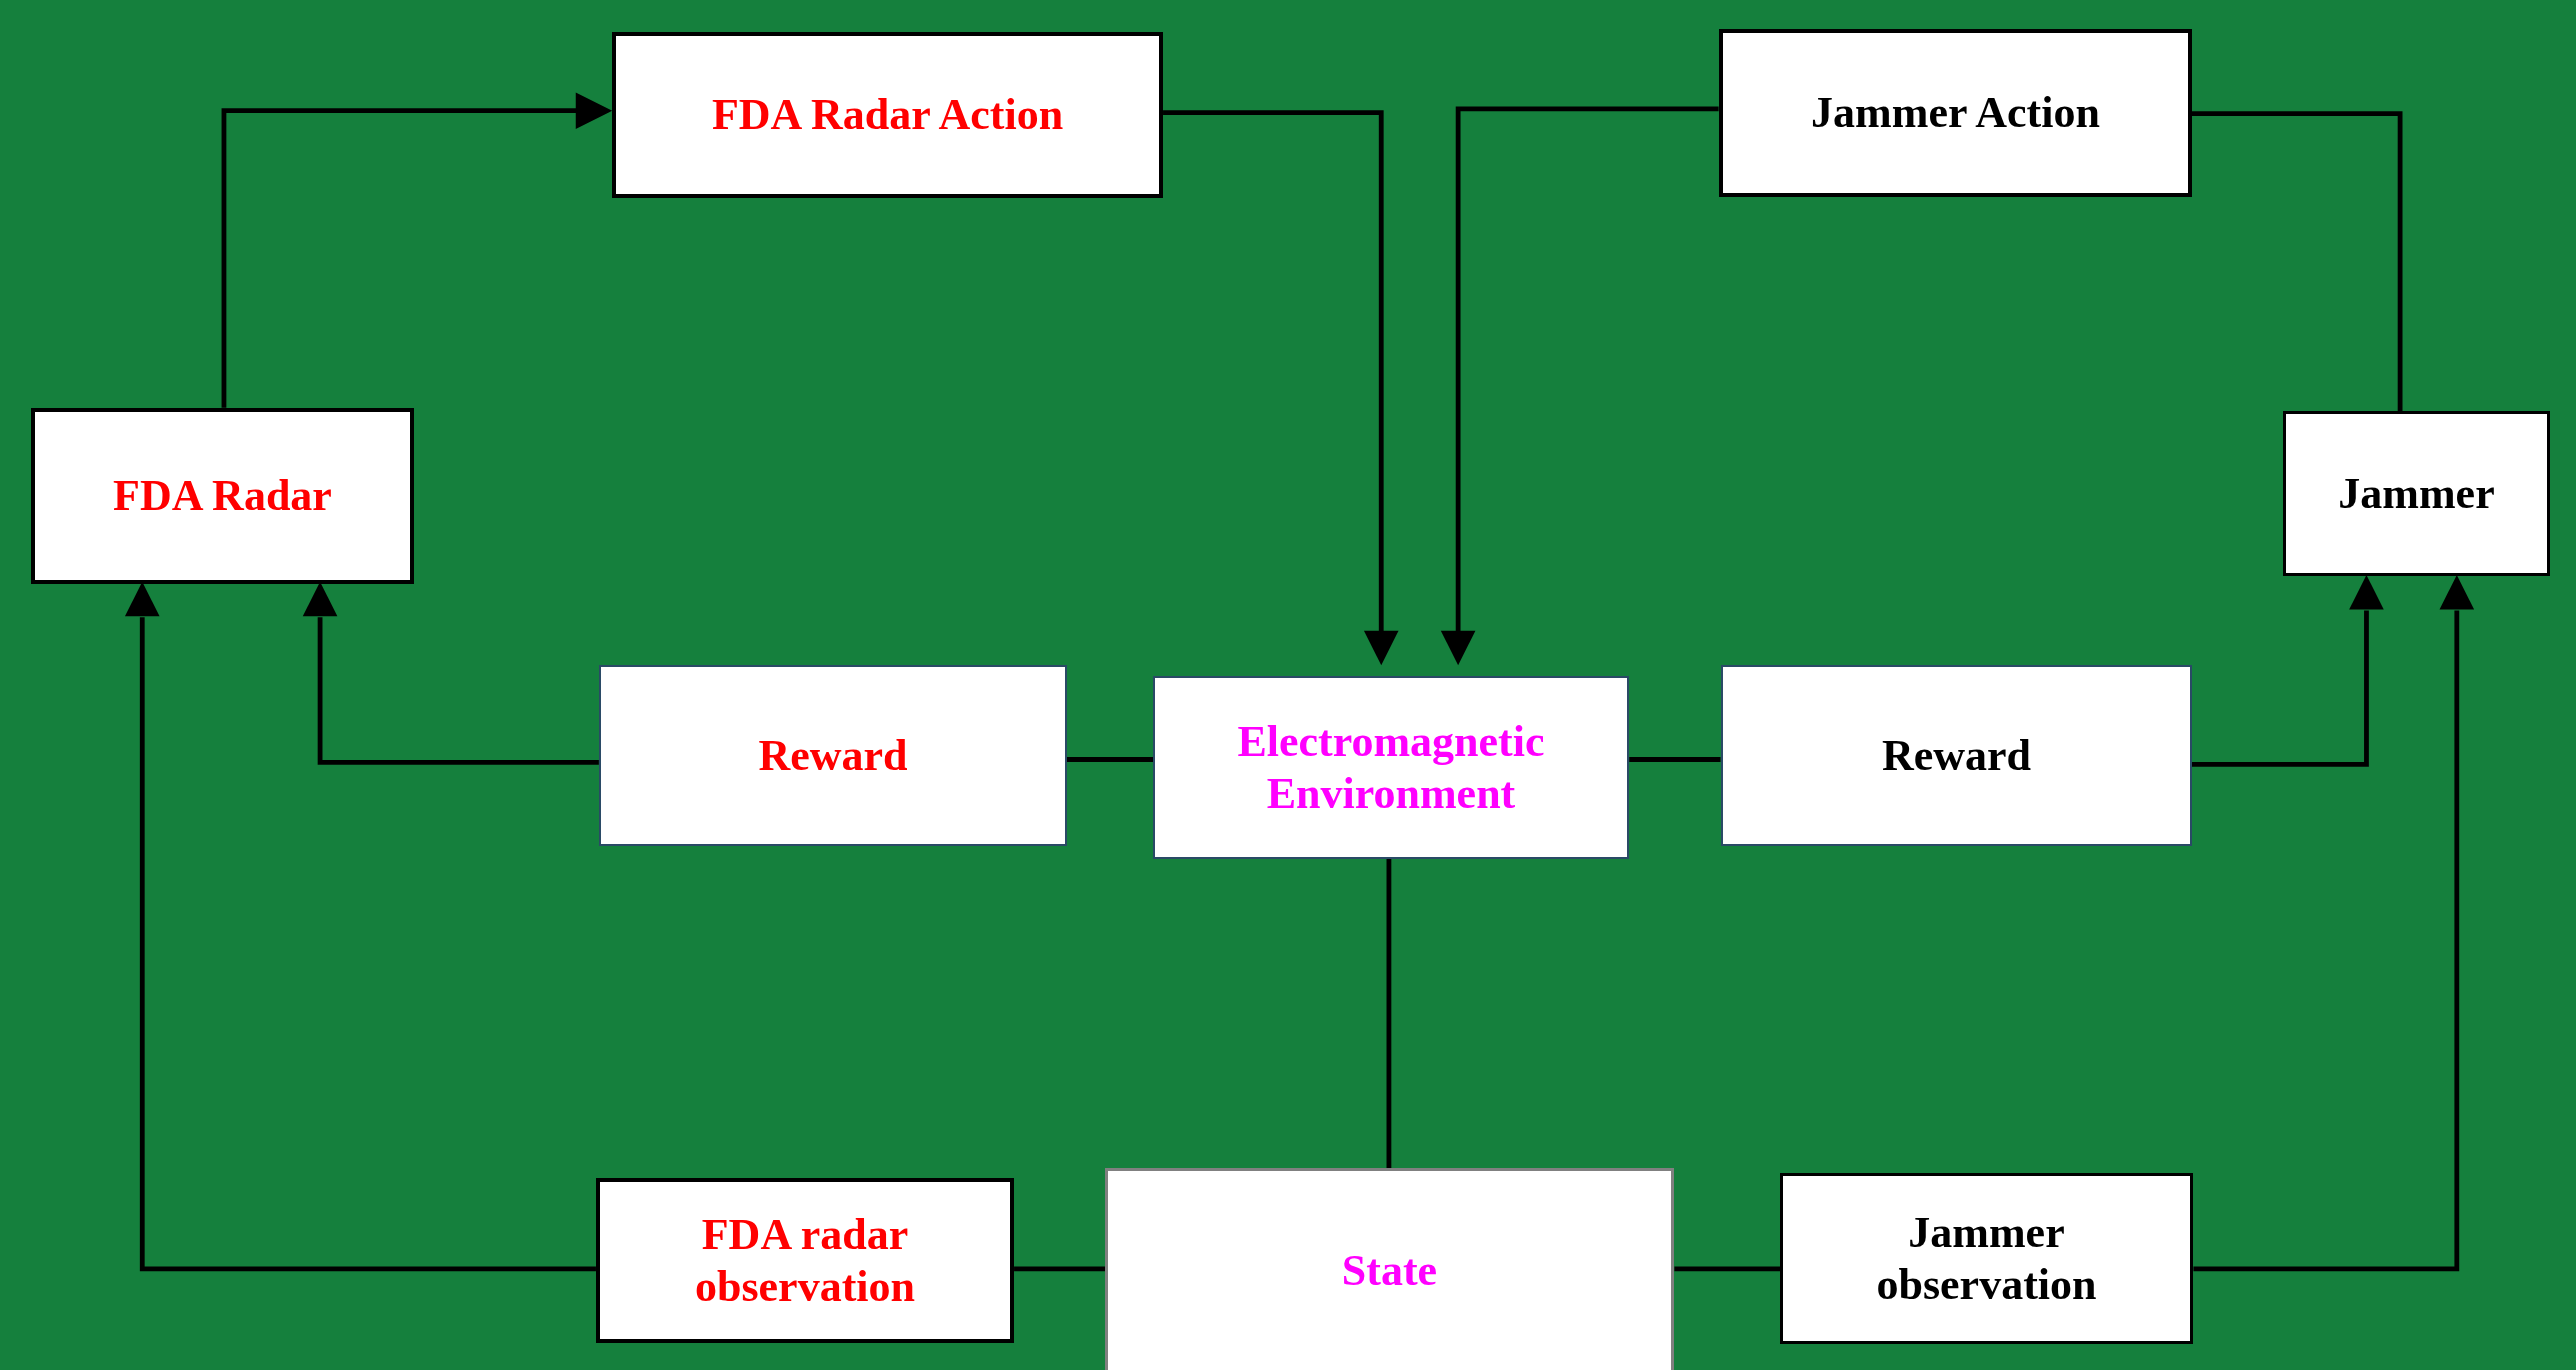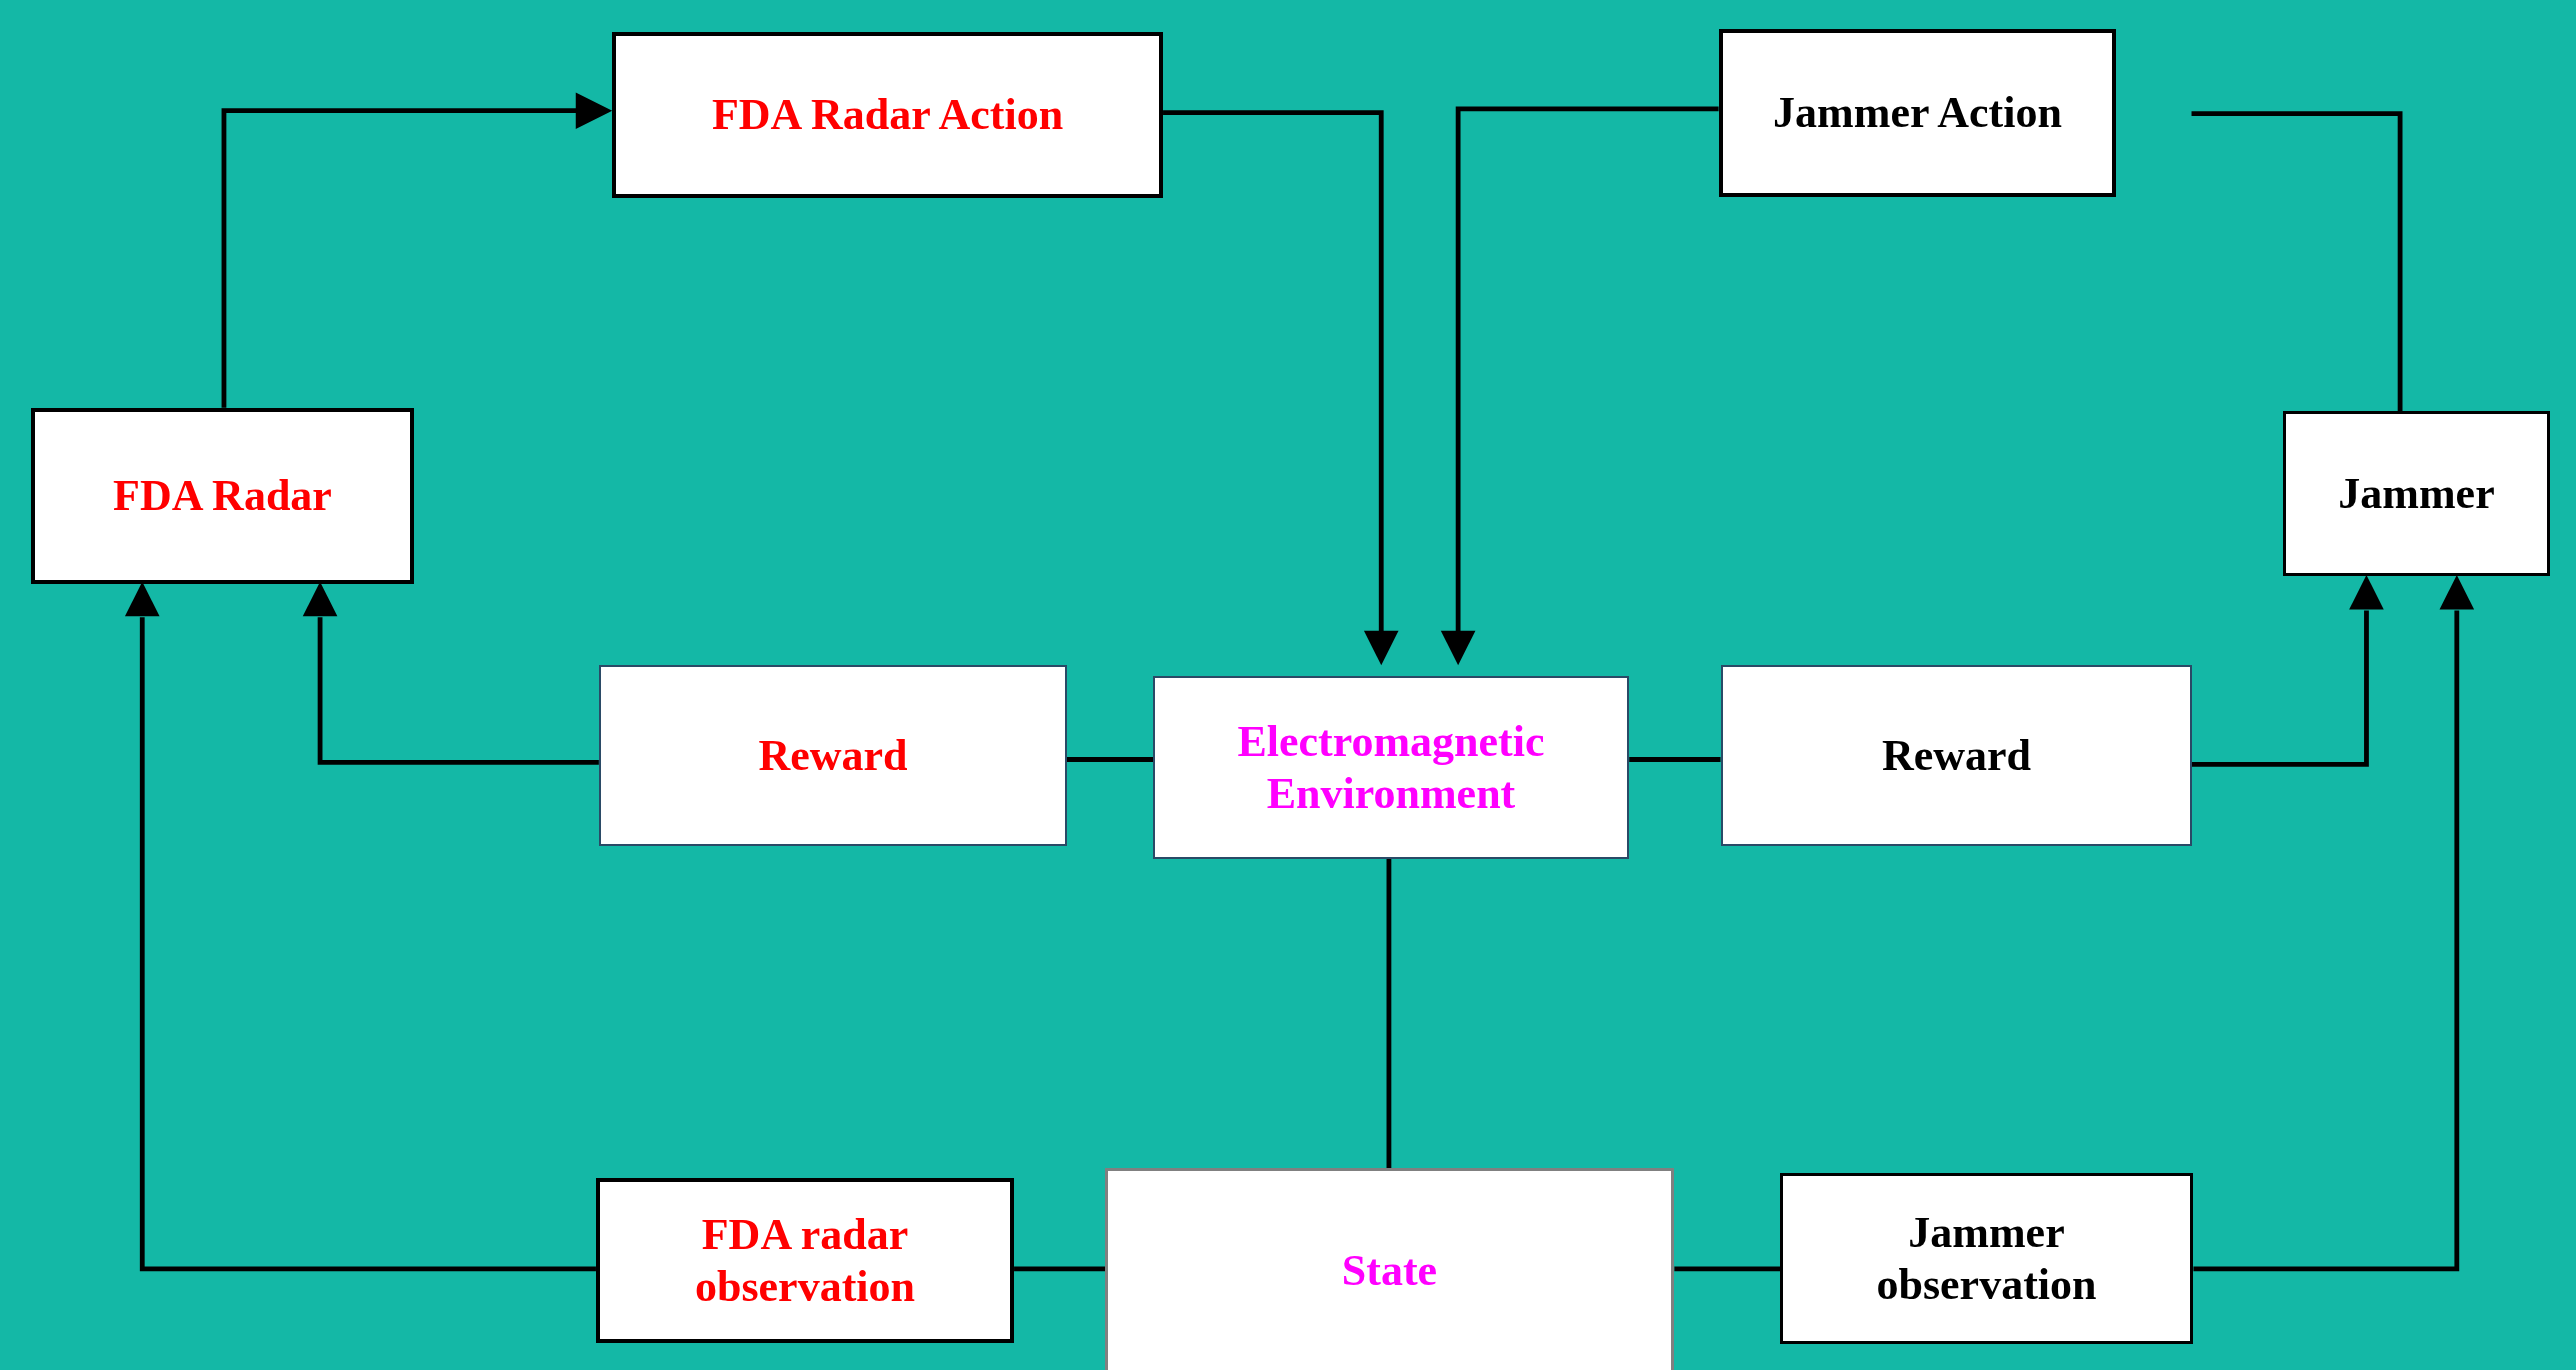--- a/index.html
+++ b/index.html
@@ -1,20 +1,20 @@
 <!DOCTYPE html>
 <html><head>
 <meta charset="utf-8">
 <style>
   html, body { margin: 0; padding: 0; background: #ffffff; }
   .canvas {
     position: relative;
     width: 2576px;
     height: 1371px;
-    background: #14b8a6;
+    background: #15803d;
     font-family: "Liberation Serif", "DejaVu Serif", serif;
     overflow: hidden;
   }
   .connector-layer {
     position: absolute;
     left: 0; top: 0;
     width: 2576px; height: 1371px;
   }
   .node {
     position: absolute;
@@ -29,21 +29,21 @@
     line-height: 1.18;
   }
   .node .label { white-space: pre-line; }
   .border-black { border: 4.8px solid #000000; }
   .border-black-thin { border: 3.8px solid #000000; }
   .border-navy { border: 2.9px solid #2A4A66; }
   .border-gray { border: 3.8px solid #808080; }
 
   
   .n-fda-radar-action   { left: 612px;  top: 32px;   width: 551px; height: 166px; }
-  .n-jammer-action      { left: 1719px; top: 29px;   width: 397px; height: 168px; }
+  .n-jammer-action      { left: 1719px; top: 29px;   width: 473px; height: 168px; }
   .n-fda-radar          { left: 31px;   top: 408px;  width: 383px; height: 176px; }
   .n-jammer             { left: 2283px; top: 411px;  width: 267px; height: 165px; }
   .n-reward-left        { left: 599px;  top: 665px;  width: 468px; height: 181px; }
   .n-em-environment     { left: 1153px; top: 676px;  width: 476px; height: 183px; text-align: center; }
   .n-reward-right       { left: 1721px; top: 665px;  width: 471px; height: 181px; }
   .n-fda-radar-obs      { left: 596px;  top: 1178px; width: 418px; height: 165px; }
   .n-state              { left: 1105px; top: 1168px; width: 569px; height: 205px; }
   .n-jammer-obs         { left: 1780px; top: 1173px; width: 413px; height: 171px; }
 
   .conn { fill: none; stroke: #000000; stroke-width: 5px; }

